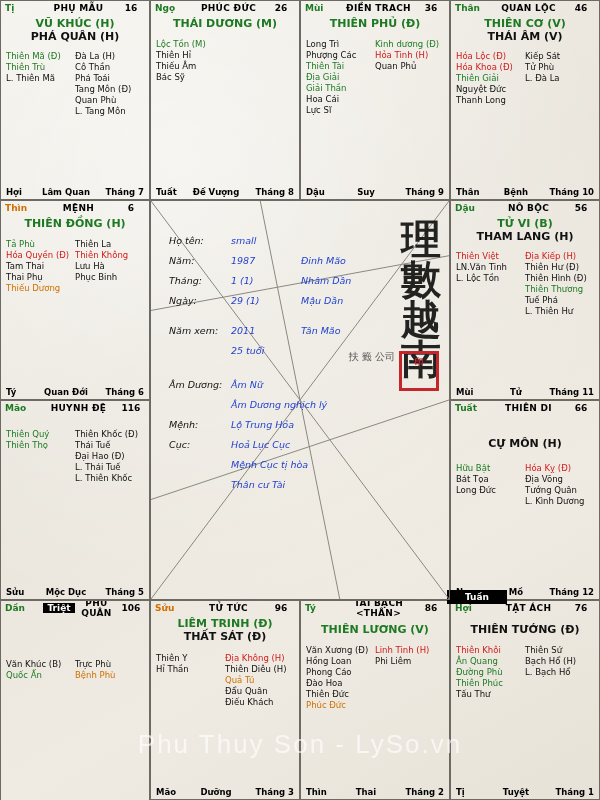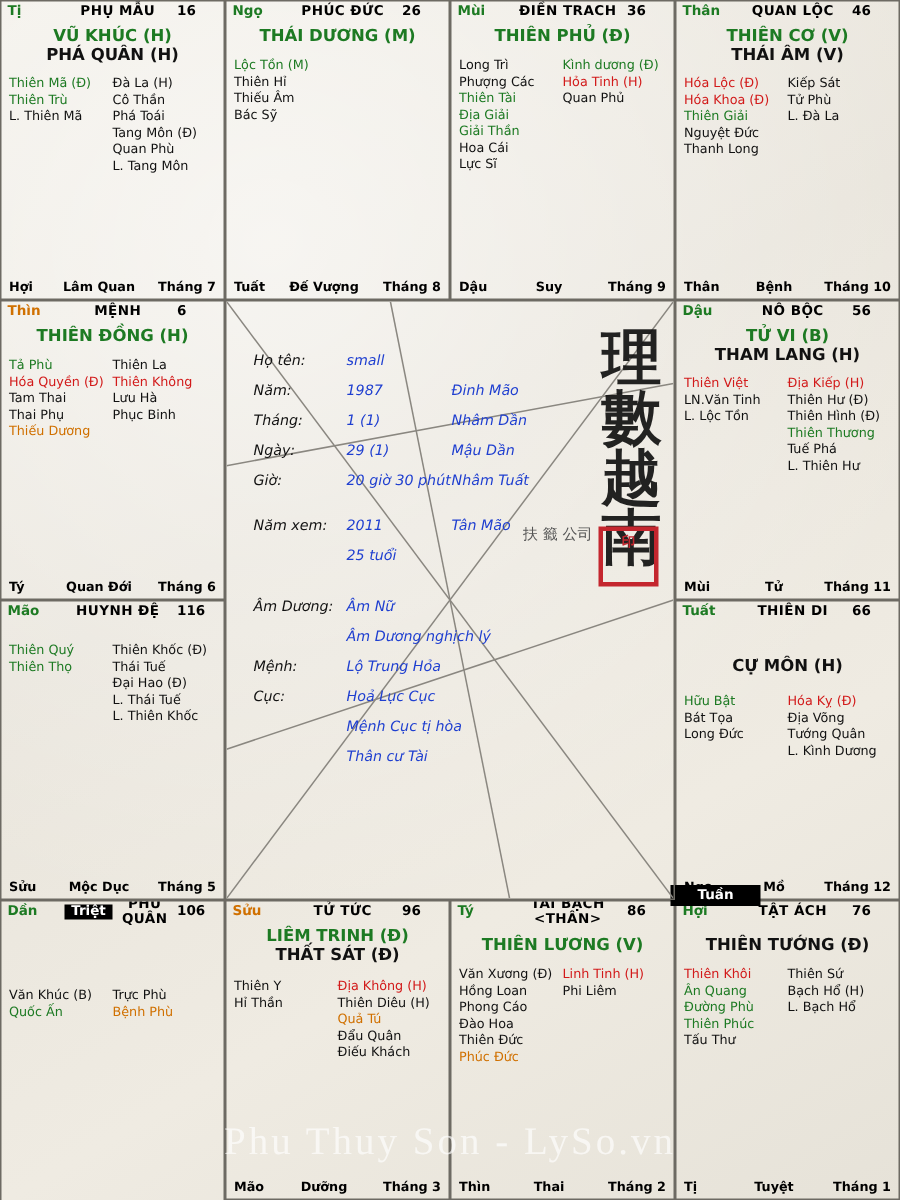--- a/index.html
+++ b/index.html
@@ -39,21 +39,21 @@
     color:#fff;background:#000;
     display:inline-block;text-align:center;
     width:32px;margin-left:4px;padding-left:0;
   }
   .cung{
     flex:1;text-align:center;
     color:#000;font-weight:bold;
     letter-spacing:.3px;
   }
   .num{
-    width:26px;text-align:left;padding-right:5px;
+    width:26px;text-align:center;padding-right:5px;
     color:#000;font-weight:bold;
   }
   .chinhtinh{
     position:absolute;top:16px;left:0;right:0;
     text-align:center;
     font-size:11px;font-weight:bold;
     color:#1d7a23;
     line-height:13px;
   }
   .chinhtinh .blk{color:#111;}
@@ -118,25 +118,25 @@
     text-align:center;
     padding-top:3px;
     box-sizing:border-box;
   }
   .sealtext{
     position:absolute;right:54px;top:150px;
     font-size:10px;color:#555;line-height:12px;text-align:left;
     font-family:"DejaVu Serif", serif;
   }
   .watermark{
-    position:absolute;left:0;right:0;bottom:24px;
+    position:absolute;left:0;right:0;bottom:40px;
     text-align:center;
     font-size:26px;
     color:rgba(255,255,255,.65);
-    font-family:Liberation Serif, serif;
+    font-family:Liberation Sans, sans-serif;
     letter-spacing:2px;
     pointer-events:none;
   }
 </style>
 </head>
 <body>
 
 <div id="chart">
 
   <div class="cell" style="left:0;top:0;width:150px;height:200px">
@@ -526,25 +526,20 @@
       <div class="irow">
         <span class="ilab">Tháng:</span>
         <span class="ival">1   (1)</span>
         <span class="ival2">Nhâm Dần</span>
       </div>
       <div class="irow">
         <span class="ilab">Ngày:</span>
         <span class="ival">29 (1)</span>
         <span class="ival2">Mậu Dần</span>
       </div>
-      <div class="irow">
-        <span class="ilab">Giờ:</span>
-        <span class="ival">20 giờ 30 phút</span>
-        <span class="ival2">Nhâm Tuất</span>
-      </div>
       <div class="irow" style="height:10px"></div>
       <div class="irow">
         <span class="ilab">Năm xem:</span>
         <span class="ival">2011</span>
         <span class="ival2">Tân Mão</span>
       </div>
       <div class="irow">
         <span class="ilab"></span>
         <span class="ival">25 tuổi</span>
       </div>

